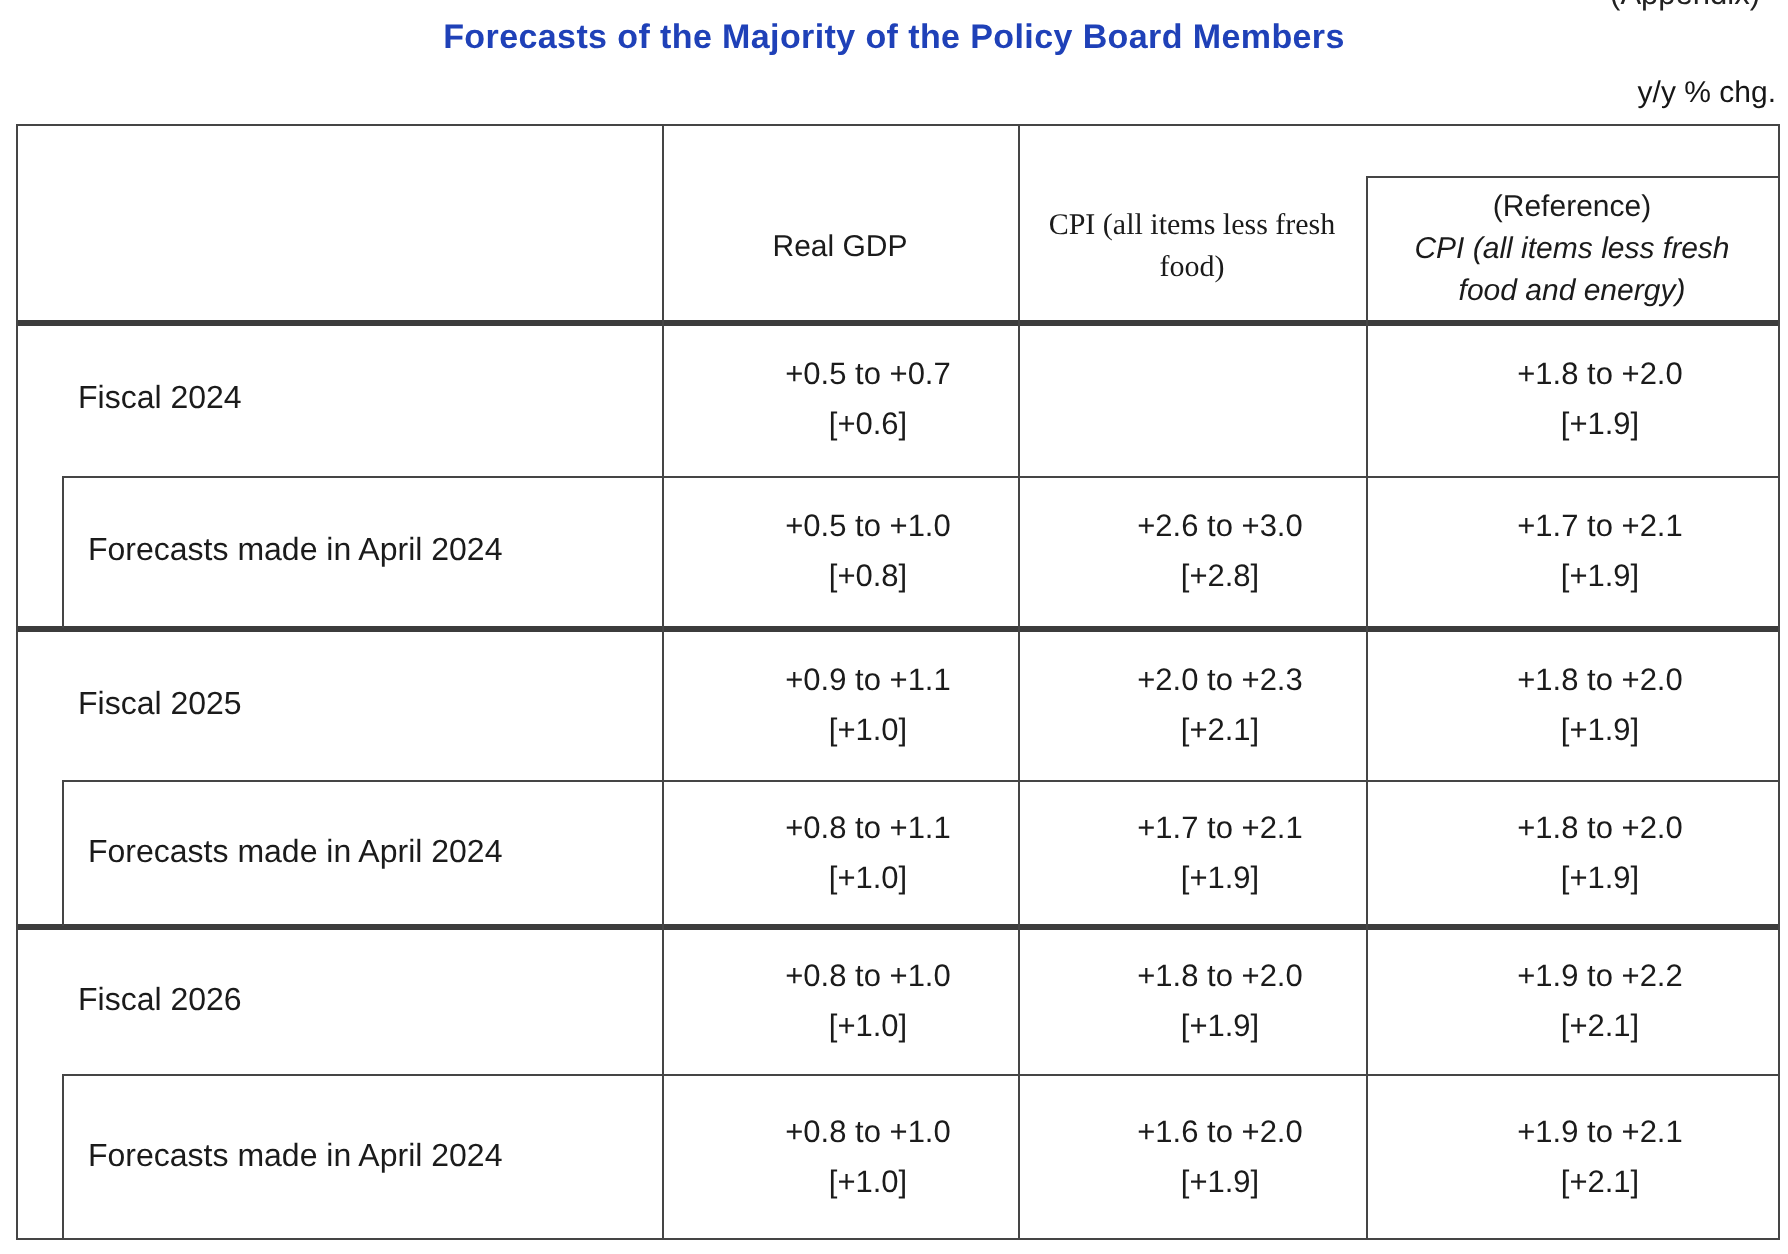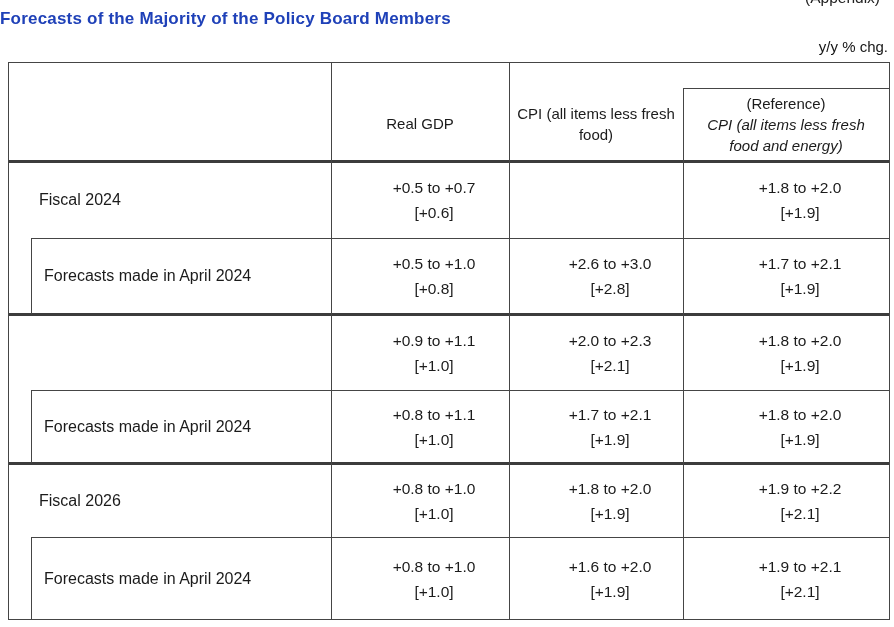--- a/index.html
+++ b/index.html
@@ -10,21 +10,21 @@
     overflow:hidden;
     font-family:"Liberation Sans","DejaVu Sans",sans-serif;
     color:#1b1b1b;
   }
   .appendix{
     position:absolute;top:-11px;right:14px;
     font-size:15.5px;color:#222;
   }
   .title{
     position:absolute;top:9px;left:0;width:100%;
-    font-size:17px;font-weight:bold;
+    text-align:center;font-size:17px;font-weight:bold;
     color:#1f41b8;letter-spacing:0.2px;
   }
   .unit{
     position:absolute;top:38px;right:6px;
     font-size:15px;color:#161616;text-align:center;
   }
   .tbl{
     position:absolute;left:8px;top:62px;
     width:880px;height:556px;
     border:1.6px solid #454545;
@@ -49,21 +49,21 @@
   .vl-i1{left:22px;top:327px;height:73px;}
   .vl-i2{left:22px;top:474px;height:82px;}
   
   .cell{position:absolute;box-sizing:border-box;}
   .hdr{
     display:flex;flex-direction:column;justify-content:center;align-items:center;
     text-align:center;font-size:15px;line-height:21px;
   }
   .hdr-gdp{left:322px;top:24px;width:178px;height:73px;}
   .hdr-cpi{left:500px;top:24px;width:174px;height:73px;}
-  .hdr-cpi .wrapbox{max-width:160px;}
+  .hdr-cpi .wrapbox{max-width:160px;font-family:Liberation Serif, serif;}
   .hdr-ref{left:674px;top:25px;width:206px;height:72px;}
   .hdr-ref .wrapbox{max-width:178px;font-style:italic;}
   .label-cell{
     display:flex;align-items:center;
     left:0;width:322px;font-size:16px;
   }
   .label-cell.main{padding-left:30px;}
   .label-cell.sub{padding-left:35px;}
   .val-cell{
     display:flex;flex-direction:column;justify-content:center;align-items:center;
@@ -118,20 +118,21 @@
     </div>
     <div class="cell val-cell c2 r1">
       <div>+2.6 to +3.0</div>
       <div>[+2.8]</div>
     </div>
     <div class="cell val-cell c3 r1">
       <div>+1.7 to +2.1</div>
       <div>[+1.9]</div>
     </div>
 
+    <div class="cell label-cell main r2">Fiscal 2025</div>
     <div class="cell val-cell c1 r2">
       <div>+0.9 to +1.1</div>
       <div>[+1.0]</div>
     </div>
     <div class="cell val-cell c2 r2">
       <div>+2.0 to +2.3</div>
       <div>[+2.1]</div>
     </div>
     <div class="cell val-cell c3 r2">
       <div>+1.8 to +2.0</div>

